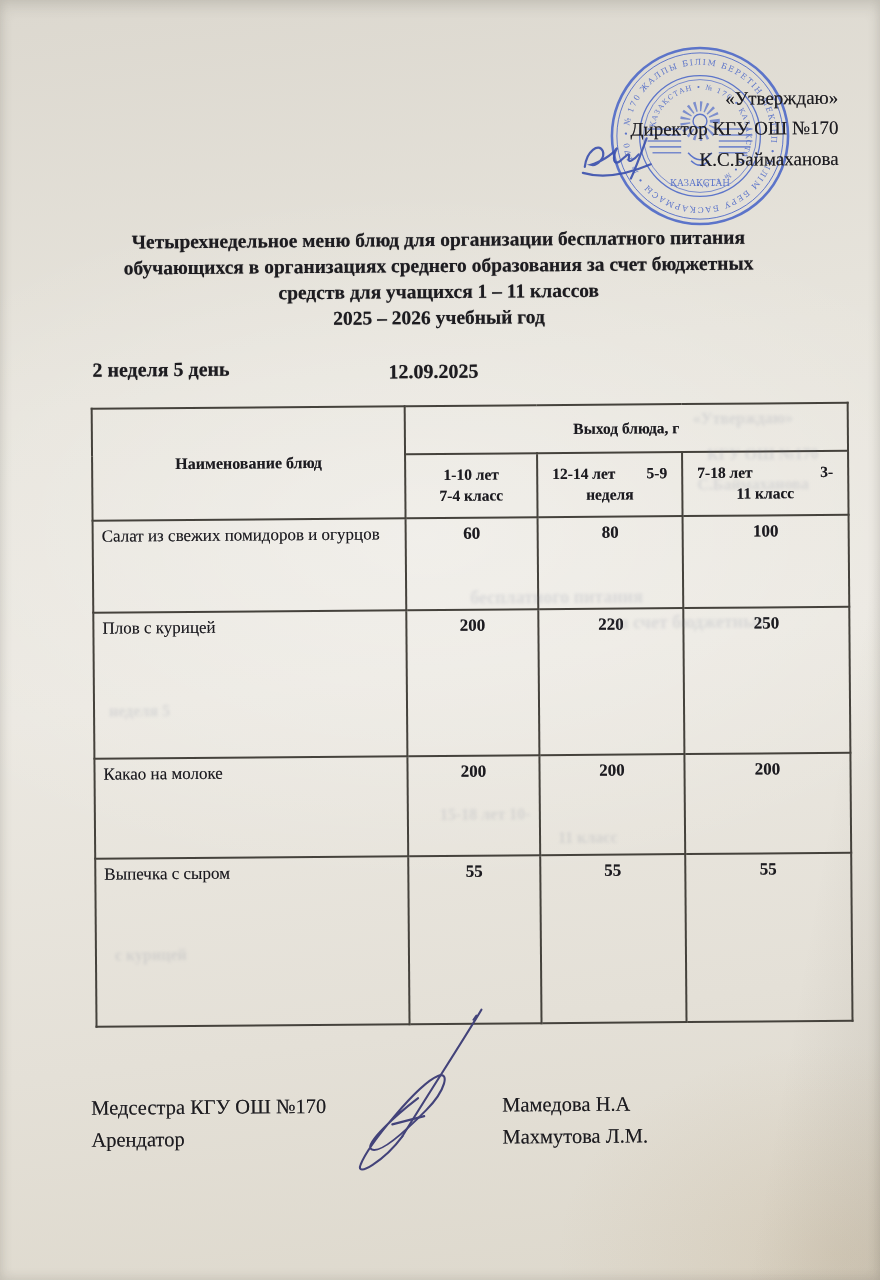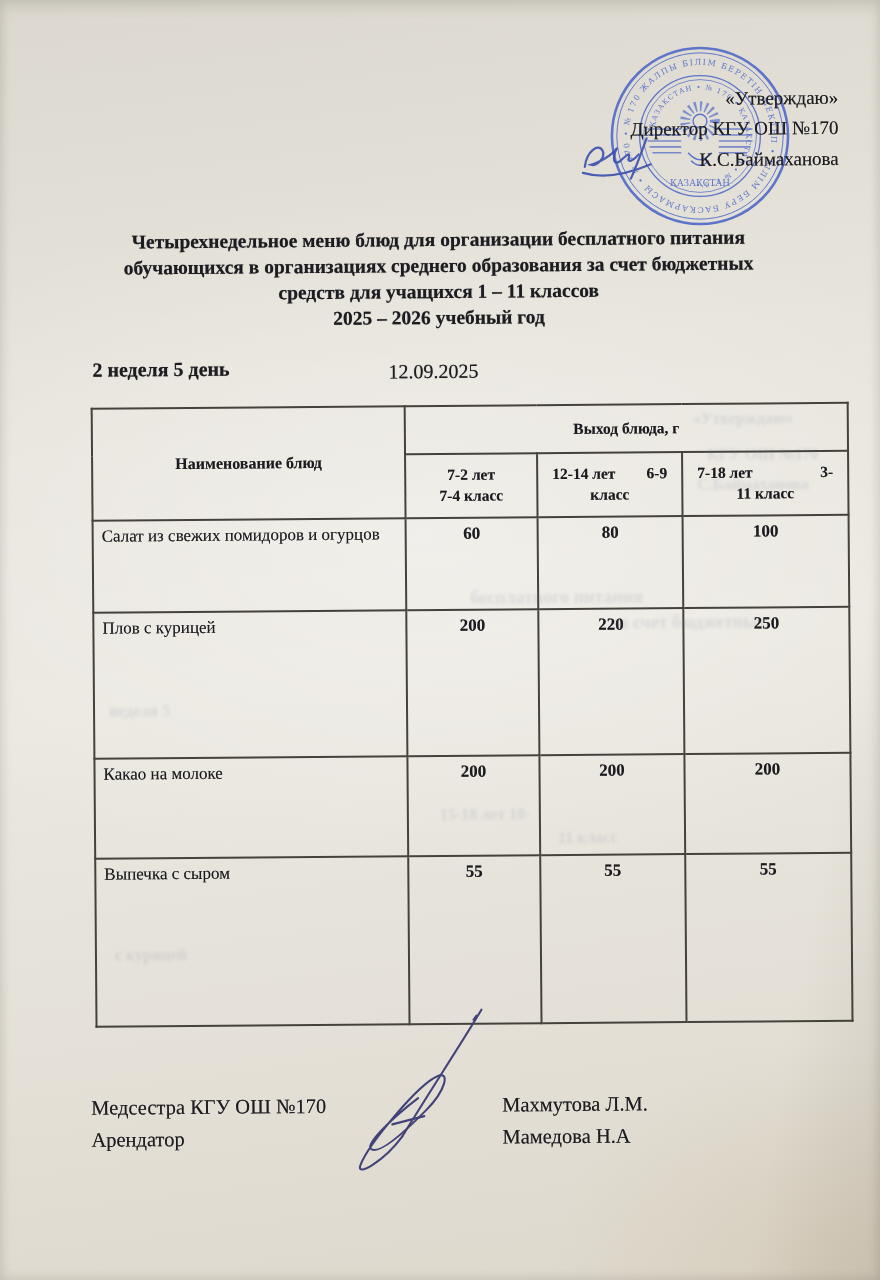--- a/index.html
+++ b/index.html
@@ -30,21 +30,21 @@
   .dir-sig{position:absolute;left:582px;top:134px;width:100px;height:56px;opacity:.9;}
 
   
   .title{position:absolute;top:227px;left:52px;width:778px;text-align:center;
     font-weight:bold;font-size:19.5px;line-height:1.34;
     text-shadow:0 0 .7px rgba(10,10,15,.6);}
 
   
   .week{position:absolute;top:356px;left:94px;font-weight:bold;font-size:20px;
     text-shadow:0 0 .7px rgba(10,10,15,.6);}
-  .date{position:absolute;top:360px;left:390px;font-weight:normal;font-size:20px;
+  .date{position:absolute;top:360px;left:390px;font-weight:bold;font-size:20px;
     text-shadow:0 0 .7px rgba(10,10,15,.6);}
 
   
   .menu-table{position:absolute;top:405px;left:92px;width:756px;
     border-collapse:collapse;table-layout:fixed;
     font-size:17px;color:#1c1b20;}
   .menu-table th,.menu-table td{border:2px solid #45423c;vertical-align:top;
     padding:5px 8px;text-shadow:0 0 .5px rgba(20,20,25,.5);}
   .menu-table th{font-weight:bold;font-size:15.5px;line-height:1.35;}
   .name-head{vertical-align:middle !important;text-align:center;font-size:16px !important;}
@@ -135,29 +135,29 @@
           <col style="width:145px">
           <col style="width:166px">
         </colgroup>
       <tbody>
           <tr>
         <th rowspan="2" class="name-head">Наименование блюд</th>
         <th colspan="3" class="group-head">Выход блюда, г</th>
       </tr>
       <tr>
         <th class="sub-head">
-          <div>7-2 лет</div>
+          <div>1-10 лет</div>
           <div>7-4 класс</div>
         </th>
         <th class="sub-head">
           <div class="sub-split">
             <span>12-14 лет</span>
-            <span>6-9</span>
+            <span>5-9</span>
           </div>
-          <div>класс</div>
+          <div>неделя</div>
         </th>
         <th class="sub-head">
           <div class="sub-split">
             <span>7-18 лет</span>
             <span>3-</span>
           </div>
           <div>11 класс</div>
         </th>
       </tr>
       <tr class="r1">
@@ -194,22 +194,22 @@
         <path d="M56,128 L88,120"></path>
         <path d="M138,24 l3,-4"></path>
       </g>
     </svg>
 
     <div class="foot-left">
       <div>Медсестра КГУ ОШ №170</div>
       <div>Арендатор</div>
     </div>
     <div class="foot-right">
+      <div>Мамедова Н.А</div>
       <div>Махмутова Л.М.</div>
-      <div>Мамедова Н.А</div>
     </div>
 
     <div class="ghost" style="top:412px;left:694px;">«Утверждаю»</div>
     <div class="ghost" style="top:448px;left:708px;">КГУ ОШ №170</div>
     <div class="ghost" style="top:478px;left:698px;">С.Баймаханова</div>
     <div class="ghost" style="top:588px;left:470px;font-size:18px;">бесплатного питания</div>
     <div class="ghost" style="top:614px;left:612px;font-size:18px;">за счет бюджетных</div>
     <div class="ghost" style="top:700px;left:108px;">неделя 5</div>
     <div class="ghost" style="top:806px;left:438px;">15-18 лет      10-</div>
     <div class="ghost" style="top:830px;left:556px;">11 класс</div>

